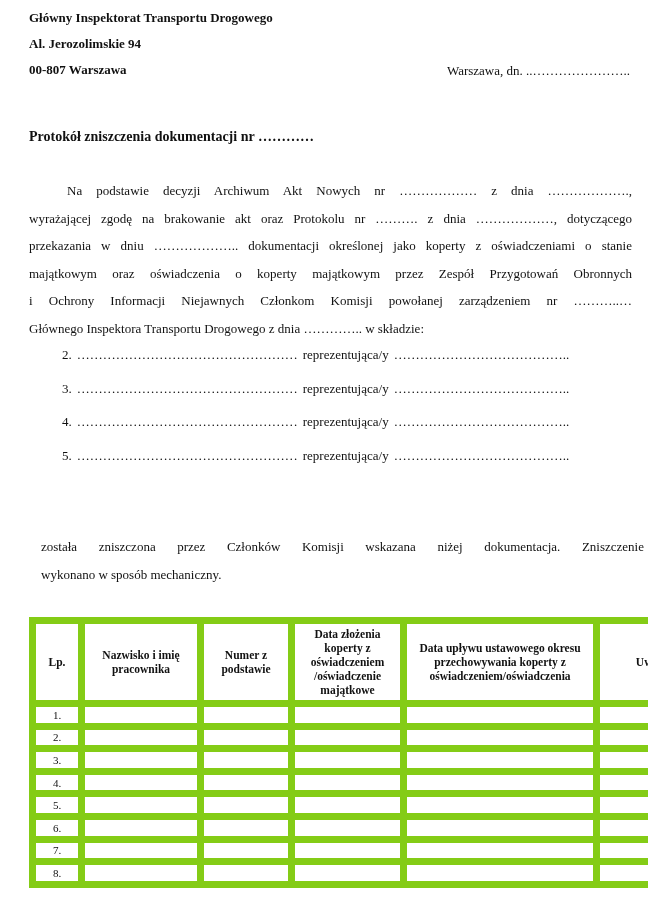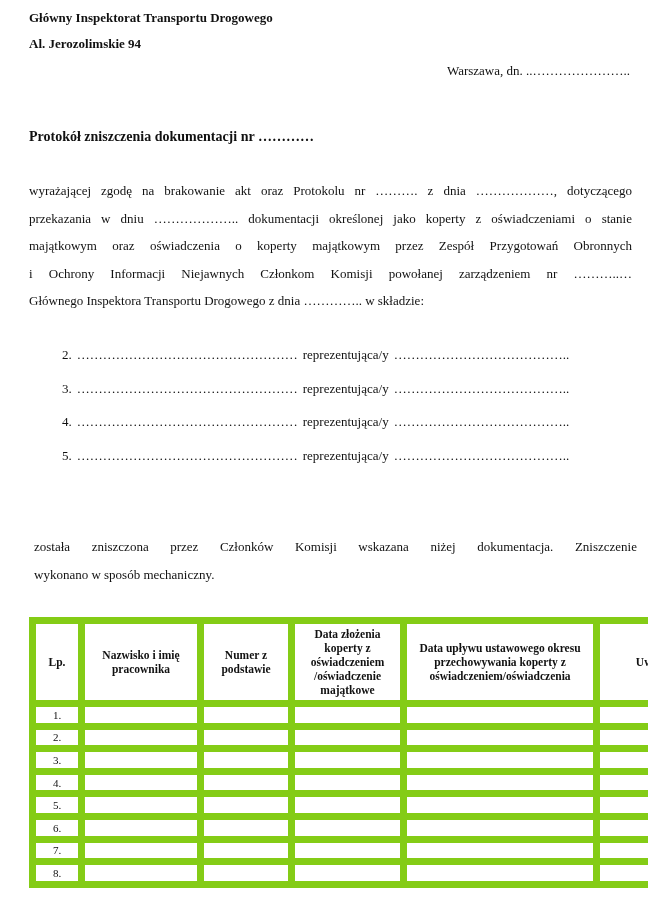--- a/index.html
+++ b/index.html
@@ -23,21 +23,21 @@
   
   .intro{position:absolute;top:177px;left:29px;width:603px;font-size:13px;line-height:27.5px;}
   .jline{text-align:justify;text-align-last:justify;}
   .lastline{text-align:left;}
   .indent{padding-left:38px;}
   
   .committee{position:absolute;top:338px;left:62px;width:570px;font-size:13px;line-height:33.5px;white-space:nowrap;}
   .committee .num{margin-right:5px;}
   .committee .role{margin:0 5px;}
   
-  .closing{position:absolute;top:533px;left:34px;width:603px;font-size:13px;line-height:27.5px;}
+  .closing{position:absolute;top:533px;left:41px;width:603px;font-size:13px;line-height:27.5px;}
   
   .doc-table{
     position:absolute;top:617px;left:29px;
     border-collapse:collapse;table-layout:fixed;
     width:584px;
   }
   .doc-table,.doc-table td,.doc-table th{border:7px solid #84cc16;}
   .doc-table{border:2px solid #919191;}
   .doc-table th{
     font-size:11.5px;font-weight:bold;line-height:14px;
@@ -59,27 +59,29 @@
   .col-uwagi{width:95px;}
 </style>
 </head>
 <body>
 
 <div class="page">
 
   <div class="letterhead">
     <div>Główny Inspektorat Transportu Drogowego</div>
     <div>Al. Jerozolimskie 94</div>
+    <div>00-807 Warszawa</div>
   </div>
 
   <div class="dateline">Warszawa, dn. ..…………………..</div>
 
   <div class="doc-title">Protokół zniszczenia dokumentacji nr …………</div>
 
   <div class="intro">
+    <div class="jline indent">Na podstawie decyzji Archiwum Akt Nowych nr ……………… z dnia ……………….,</div>
     <div class="jline">wyrażającej zgodę na brakowanie akt oraz Protokolu nr ………. z dnia ………………, dotyczącego</div>
     <div class="jline">przekazania w dniu ……………….. dokumentacji określonej jako koperty z oświadczeniami o stanie</div>
     <div class="jline">majątkowym oraz oświadczenia o koperty majątkowym przez Zespół Przygotowań Obronnych</div>
     <div class="jline">i Ochrony Informacji Niejawnych Członkom Komisji powołanej zarządzeniem nr ………..…</div>
     <div class="lastline">Głównego Inspektora Transportu Drogowego z dnia ………….. w składzie:</div>
   </div>
 
   <div class="committee">
     <div class="item">
       <span class="num">2.</span><span class="blank">……………………………………………</span><span class="role">reprezentująca/y</span><span class="blank">…………………………………..</span>

